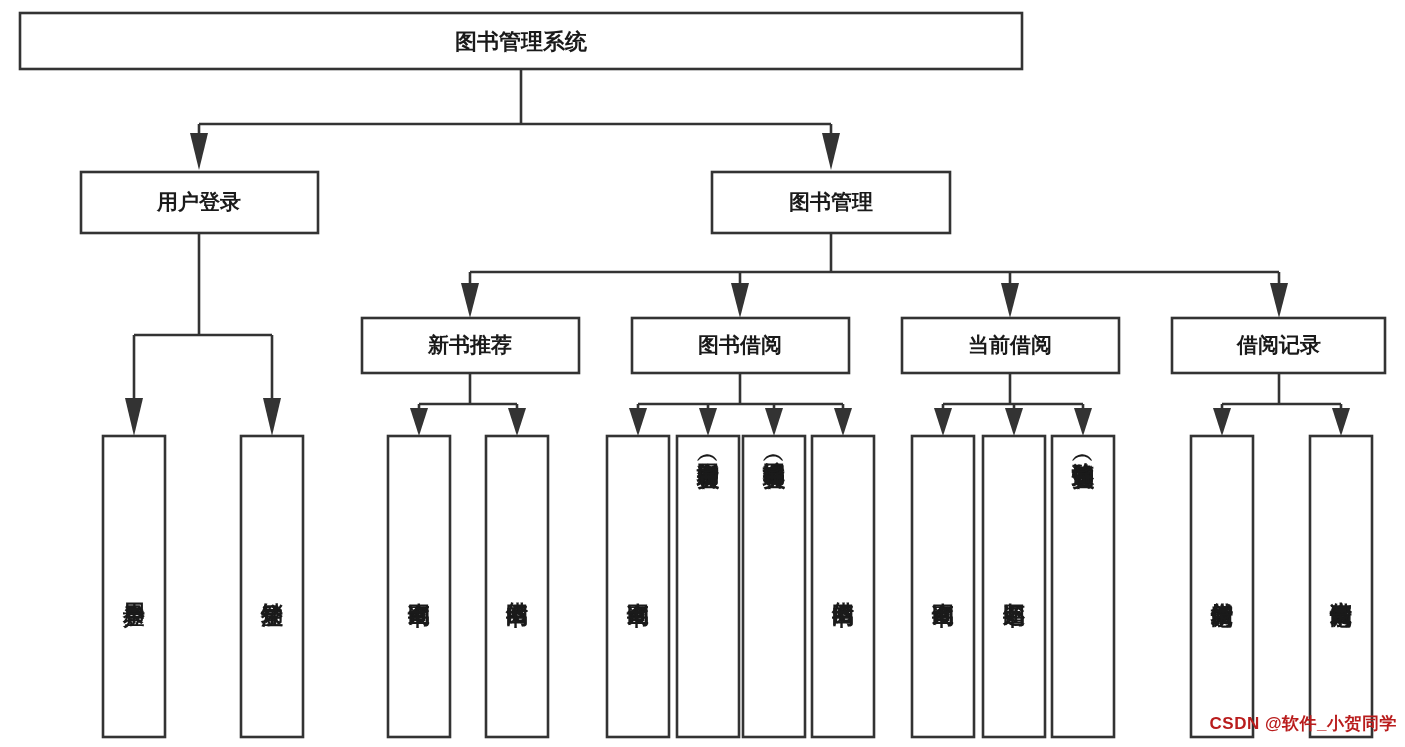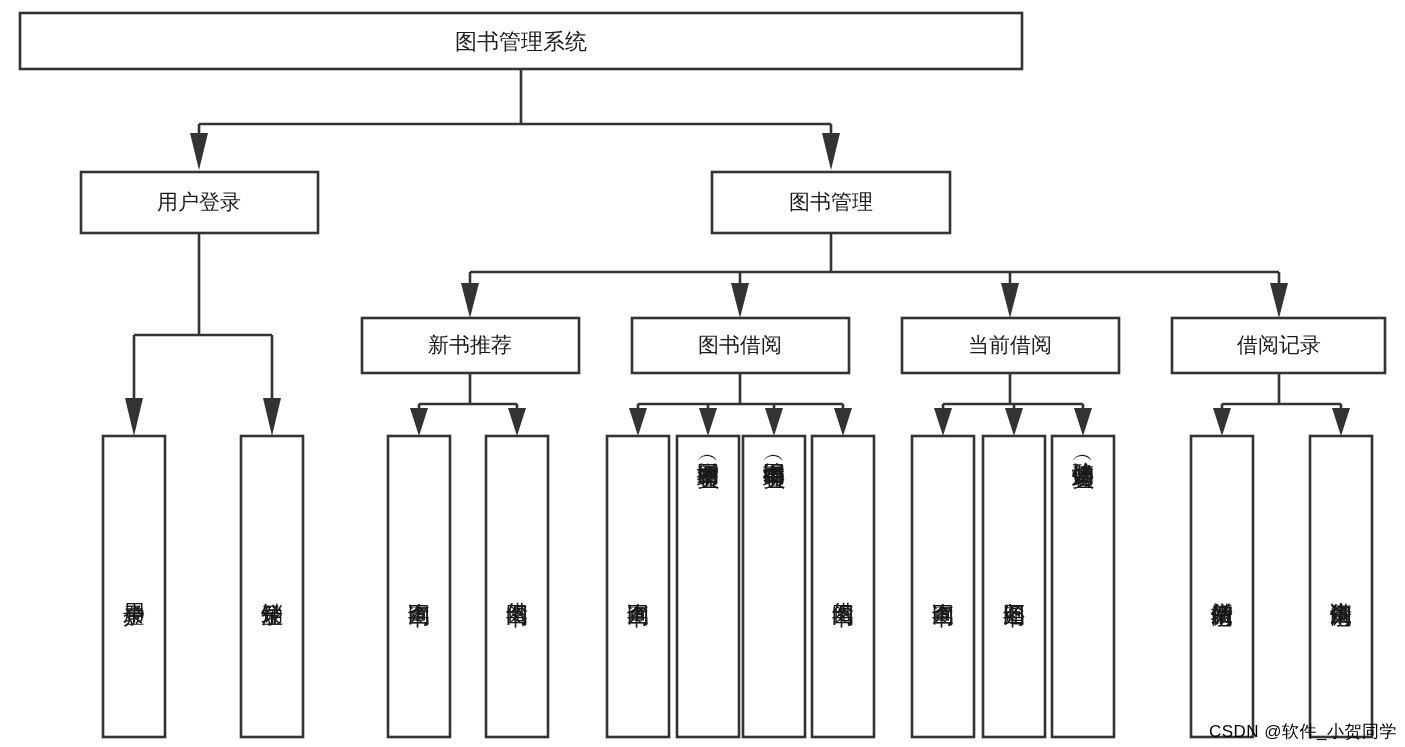--- a/index.html
+++ b/index.html
@@ -11,20 +11,21 @@
     width: 1405px;
     height: 747px;
     font-family: "Liberation Sans", "DejaVu Sans", sans-serif;
     overflow: hidden;
   }
   #diagram-root {
     position: relative;
     width: 1405px;
     height: 747px;
     background: #ffffff;
+    font-weight: bold;
   }
   svg#tree-svg {
     position: absolute;
     left: 0;
     top: 0;
     width: 1405px;
     height: 747px;
   }
   .node-box {
     fill: #ffffff;
@@ -67,24 +68,24 @@
     font-family: "Liberation Sans", "DejaVu Sans", sans-serif;
     font-size: 22px;
     line-height: 1.08;
     color: #1a1a1a;
     letter-spacing: 1px;
     white-space: nowrap;
   }
   #watermark {
     position: absolute;
     right: 8px;
-    bottom: 4px;
+    bottom: 12px;
     font-family: "Liberation Sans", "DejaVu Sans", sans-serif;
     font-size: 17px;
-    color: #000000;
+    color: #b91c1c;
     letter-spacing: 0.5px;
     white-space: nowrap;
   }
 </style>
 </head>
 <body>
 
 <div id="diagram-root">
 
   <svg id="tree-svg" viewBox="0 0 1405 747">

